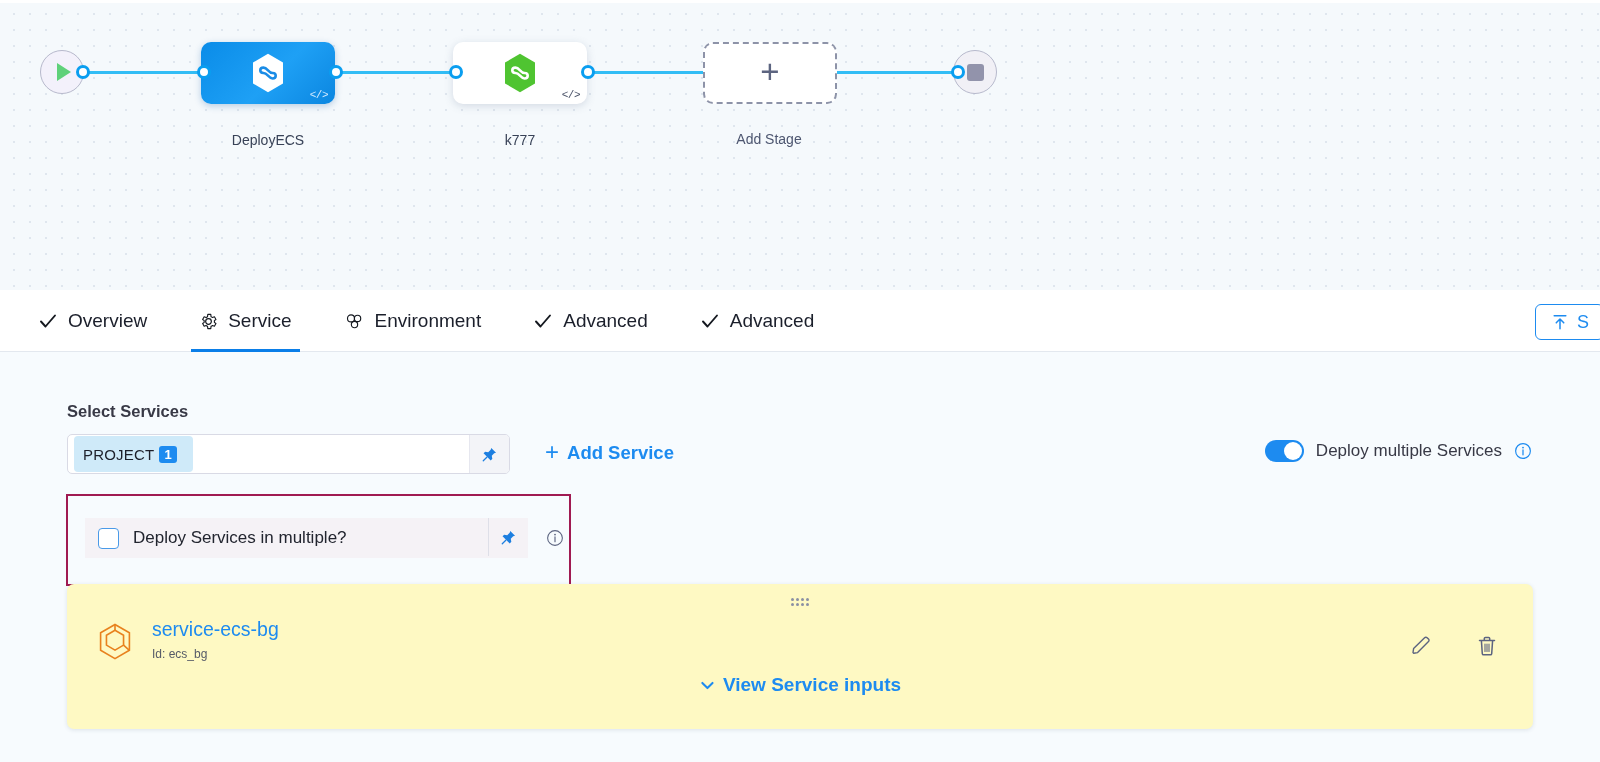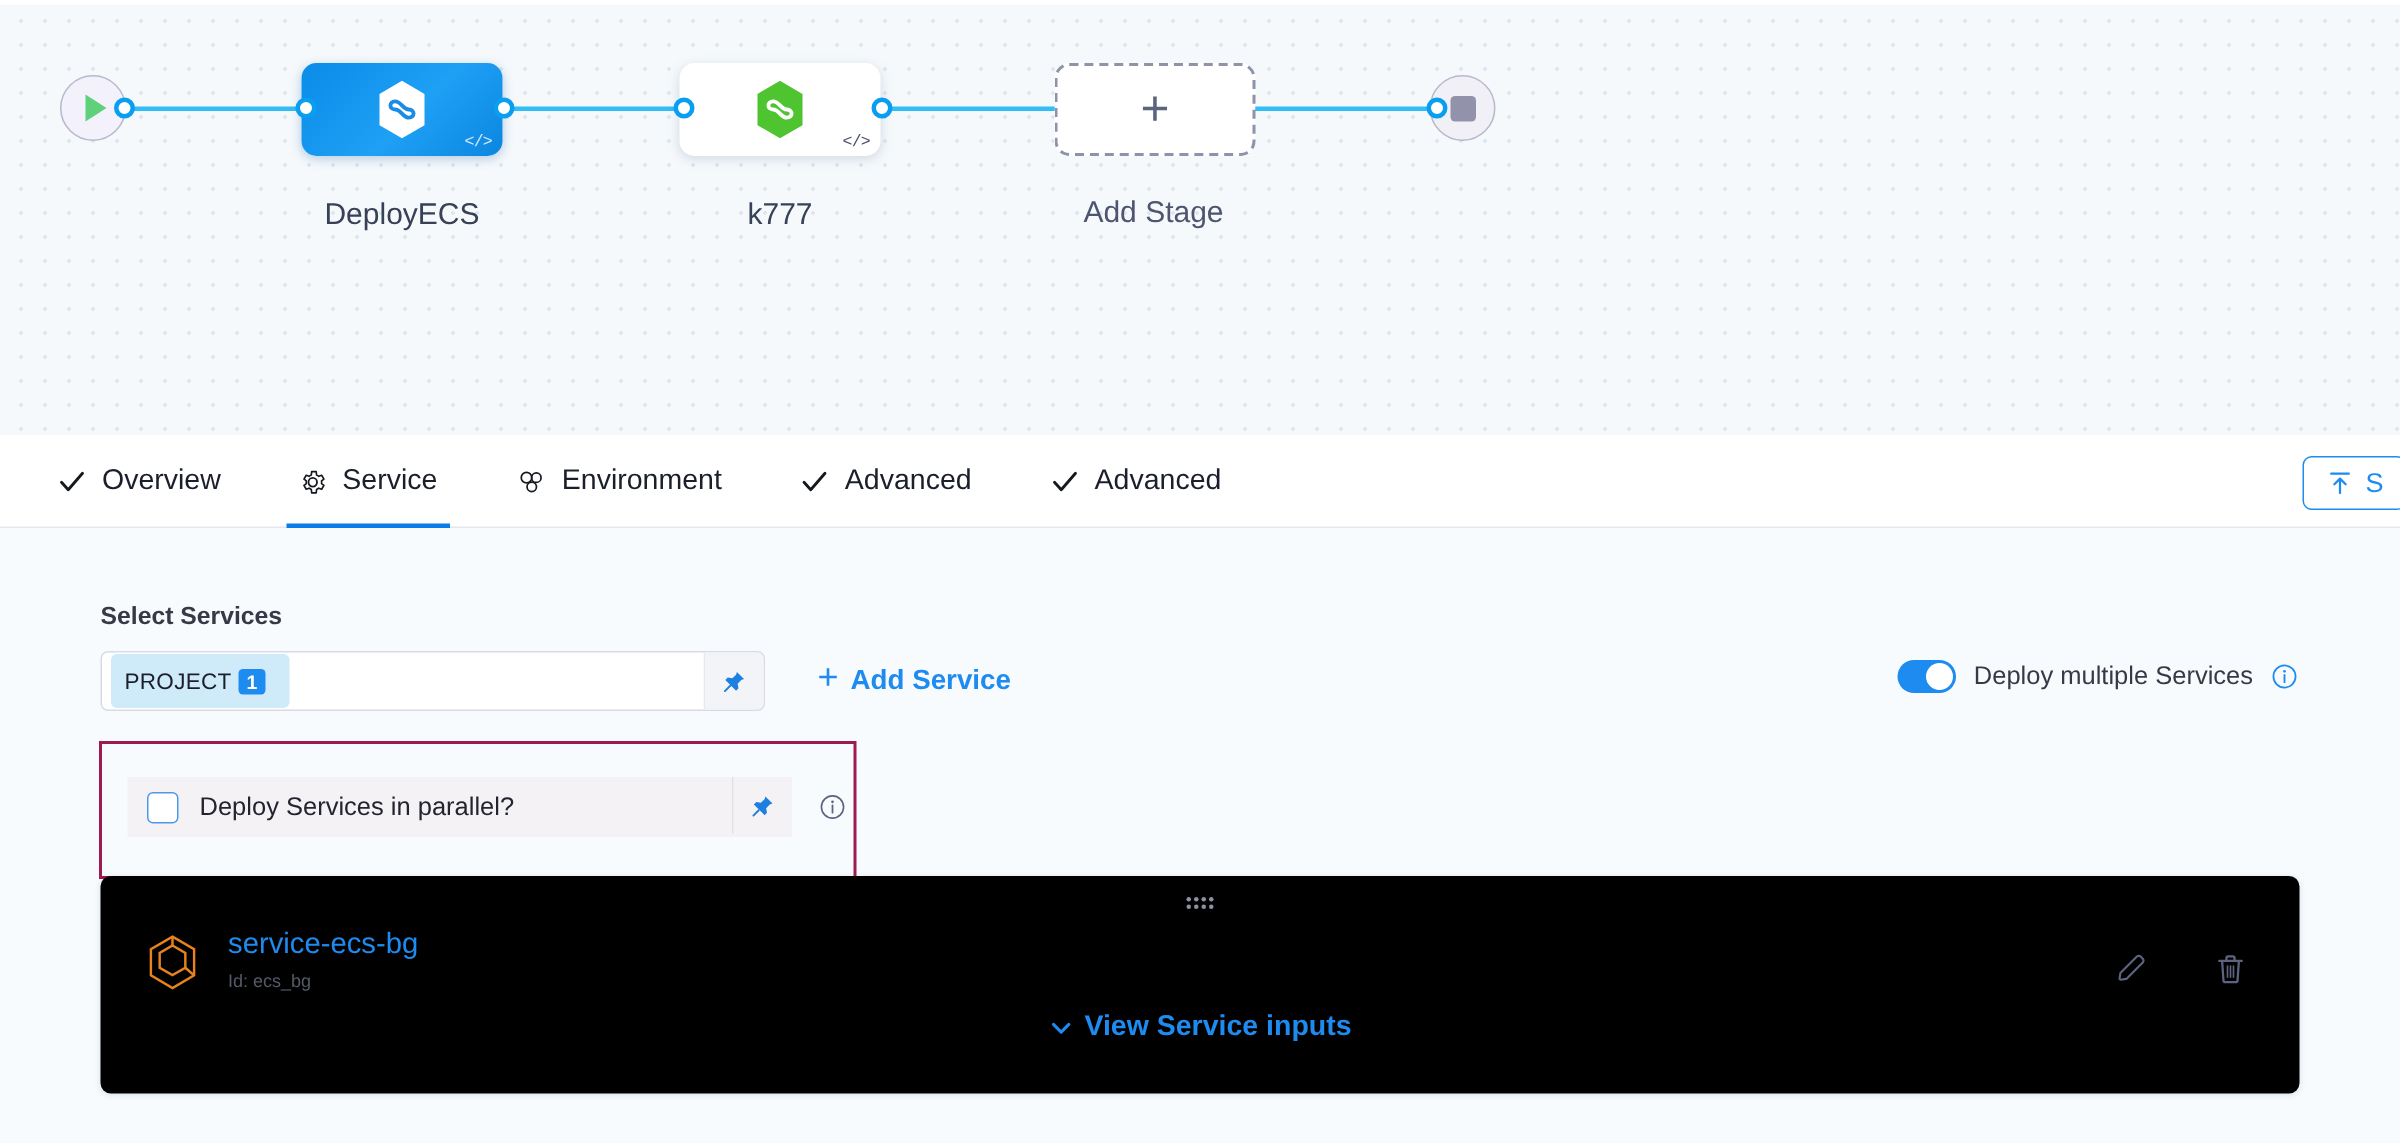--- a/index.html
+++ b/index.html
@@ -66,21 +66,21 @@
 
   .hexicon { width: 40px; height: 44px; display:block; }
   .code-badge {
     position: absolute; right: 7px; bottom: 3px;
     font-family: "Liberation Mono", monospace; font-size: 11px; letter-spacing: -.5px;
   }
   .code-badge.white { color: #cfe9ff; }
   .code-badge.dark  { color: #4a5268; }
 
   .stage-label {
-    position: absolute; top: 132px; font-size: 20px; color: #384257;
+    position: absolute; top: 132px; font-size: 14px; color: #384257;
     text-align: center; width: 200px;
   }
   .lbl-deploy { left: 168px; }
   .lbl-k777   { left: 420px; }
   .lbl-add    { left: 669px; color: #4d5670; top: 131px; }
 
   
   .tabbar {
     position: absolute; left: 0; top: 290px; width: 1600px; height: 62px;
     background: #ffffff; border-bottom: 1px solid #e3e8ef;
@@ -175,21 +175,21 @@
   .parallel-text { font-size: 17px; color: #22252f; margin-left: 14px; }
   .parallel-row .pin-slot { background: transparent; border-left: 1px solid #dedfe8; }
   .info-i {
     position: absolute; left: 478px; top: 33px;
     width: 18px; height: 18px;
   }
 
   
   .svc-card {
     position: absolute; left: 67px; top: 232px; width: 1466px; height: 145px;
-    background: #000000; border-radius: 7px;
+    background: #fef9c3; border-radius: 7px;
     box-shadow: 0 1px 4px rgba(40,60,90,.13);
   }
   .drag-dots {
     position: absolute; left: 50%; transform: translateX(-50%); top: 14px;
     width: 18px; height: 10px;
     display: grid; grid-template-columns: repeat(4, 3px); grid-template-rows: repeat(2, 3px);
     gap: 2px;
   }
   .drag-dots i { display:block; width:3px; height:3px; border-radius:50%; background:#8b90a3; }
 
@@ -341,21 +341,21 @@
       <svg width="18" height="18" viewBox="0 0 20 20">
         <circle cx="10" cy="10" r="8.2" fill="none" stroke="#1d8bf0" stroke-width="1.3"></circle>
         <circle cx="10" cy="6.2" r="1" fill="#1d8bf0"></circle>
         <path d="M10 8.8 V14.2" stroke="#1d8bf0" stroke-width="1.4" stroke-linecap="round"></path>
       </svg>
     </div>
 
     <div class="highlight-box">
       <div class="parallel-row">
         <div class="cbox"></div>
-        <span class="parallel-text">Deploy Services in parallel?</span>
+        <span class="parallel-text">Deploy Services in multiple?</span>
         <div class="pin-slot">
           <svg width="17" height="17" viewBox="0 0 24 24">
             <path d="M14.5 2.8 L21.2 9.5 L18.6 10.3 L15.2 13.8 L16 18.1 L13.7 20.4 L3.6 10.3 L5.9 8 L10.2 8.8 L13.7 5.4 Z" fill="#1d7fe0"></path>
             <path d="M8.2 15.8 L3.2 20.8" stroke="#1d7fe0" stroke-width="1.8" stroke-linecap="round"></path>
           </svg>
         </div>
       </div>
       <svg class="info-i" viewBox="0 0 20 20">
         <circle cx="10" cy="10" r="8.2" fill="none" stroke="#5c6480" stroke-width="1.2"></circle>
         <circle cx="10" cy="6.2" r="1" fill="#5c6480"></circle>

